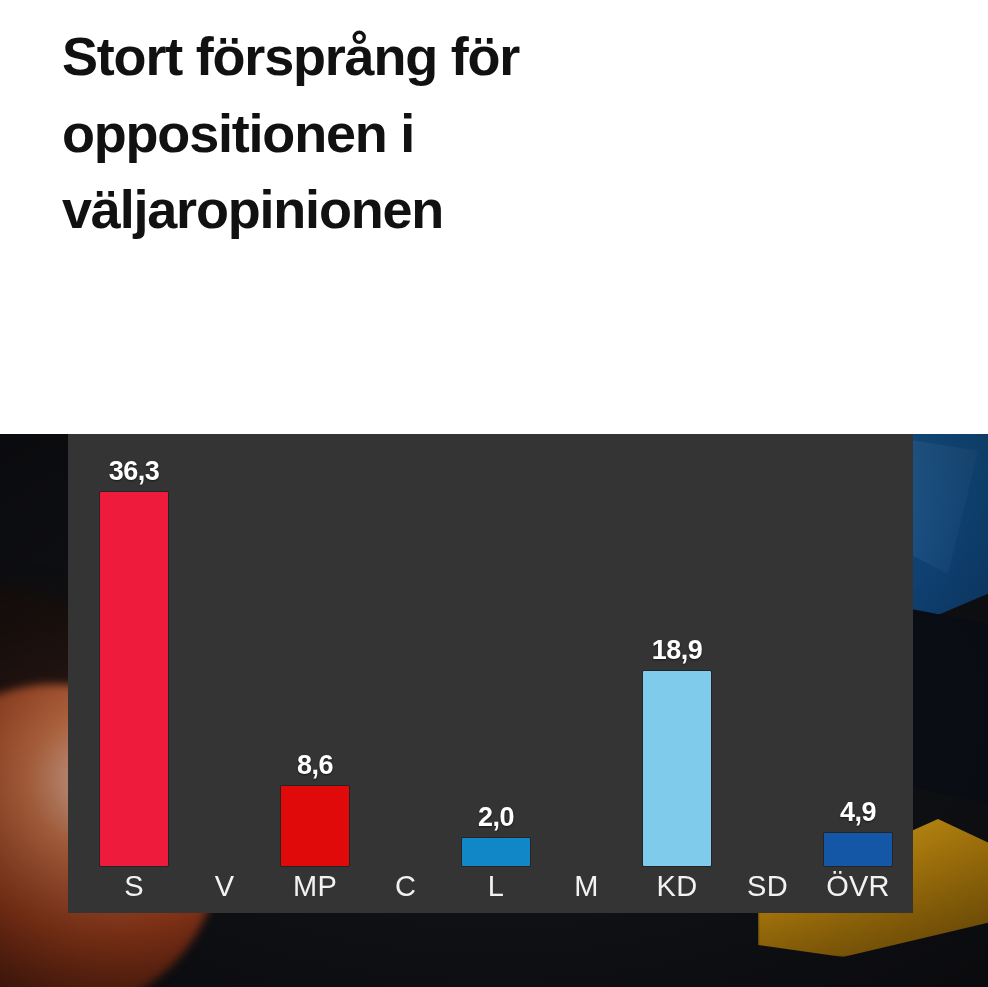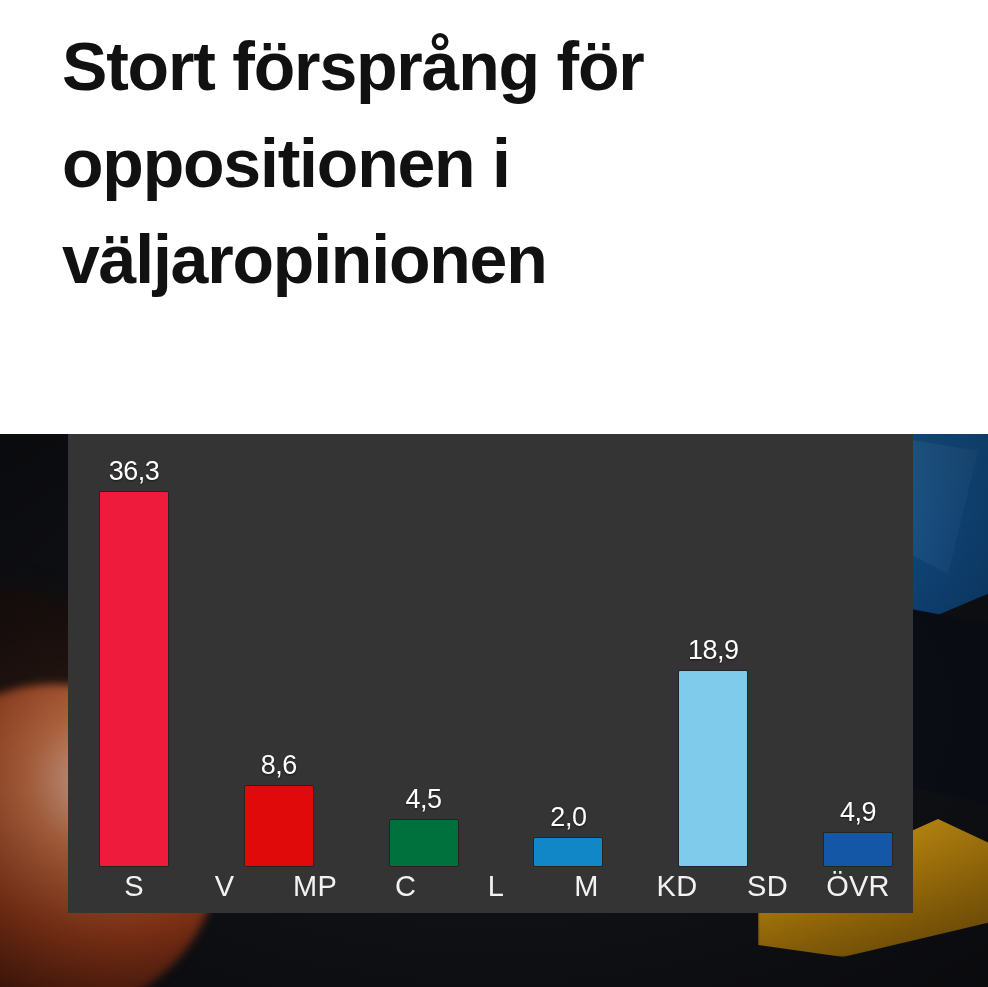--- a/index.html
+++ b/index.html
@@ -19,21 +19,21 @@
   #headline-block {
     position: absolute;
     left: 0; top: 0;
     width: 988px;
     height: 434px;
     background: #ffffff;
     box-sizing: border-box;
     padding: 18px 0 0 62px;
   }
   #headline-text {
-    font-size: 68px;
+    font-size: 54px;
     font-weight: bold;
     line-height: 1.42;
     letter-spacing: -1.2px;
     color: #111111;
     white-space: pre-line;
     margin: 0;
   }
 
   
   #media-area {
@@ -142,21 +142,21 @@
     position: relative;
     width: 78px;
     display: flex;
     flex-direction: column;
     align-items: center;
     justify-content: flex-end;
     height: 100%;
   }
   .bar-value {
     font-size: 27px;
-    font-weight: normal;
+    font-weight: bold;
     color: #ffffff;
     line-height: 1;
     margin-bottom: 7px;
     letter-spacing: -0.5px;
     text-shadow: 0 1px 2px rgba(0,0,0,.55);
     white-space: nowrap;
   }
   .bar-rect {
     width: 68px;
     border-radius: 1px;
@@ -203,24 +203,20 @@
     <div id="plot-area">
 
       <div id="bars-row">
           <div class="bar-col">
             <div class="bar-value">36,3</div>
             <div class="bar-rect" style="background: rgb(238, 27, 60); height: 374px;"></div>
           </div>
           <div class="bar-col">
             <div class="bar-value">8,6</div>
             <div class="bar-rect" style="background: rgb(225, 10, 10); height: 80.3636px;"></div>
-          </div>
-          <div class="bar-col">
-            <div class="bar-value">4,5</div>
-            <div class="bar-rect" style="background: rgb(0, 112, 60); height: 46.3636px;"></div>
           </div>
           <div class="bar-col">
             <div class="bar-value">2,0</div>
             <div class="bar-rect" style="background: rgb(18, 135, 200); height: 27.8182px;"></div>
           </div>
           <div class="bar-col">
             <div class="bar-value">18,9</div>
             <div class="bar-rect" style="background: rgb(127, 203, 236); height: 194.727px;"></div>
           </div>
           <div class="bar-col">

